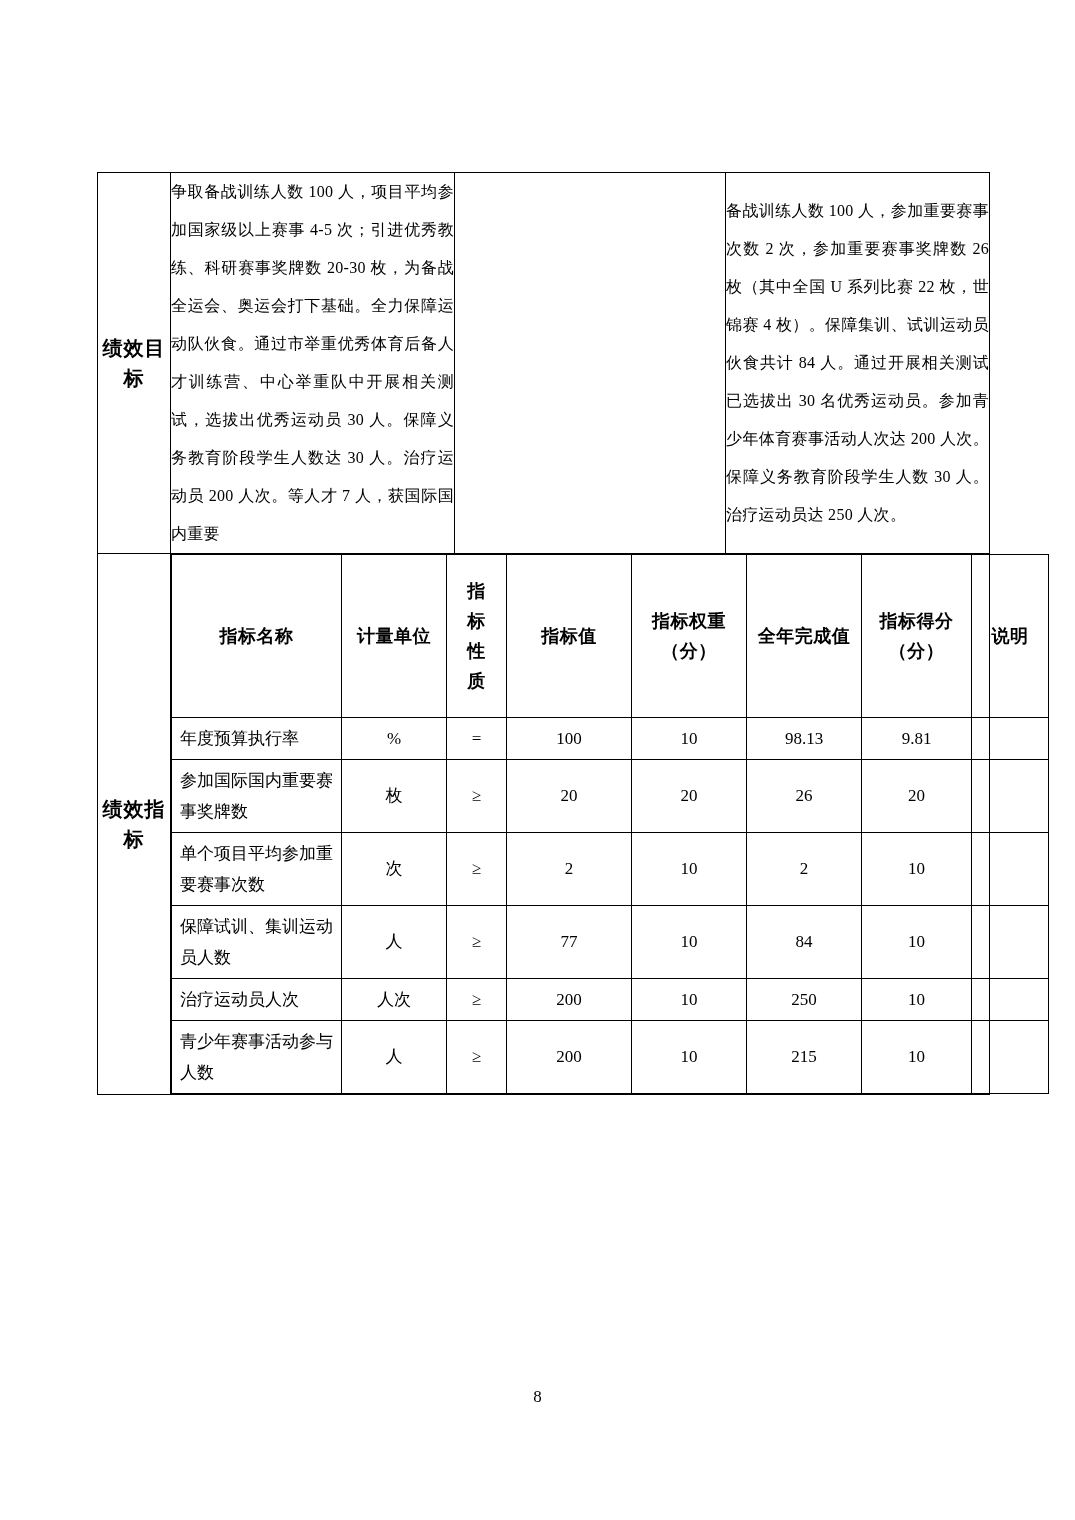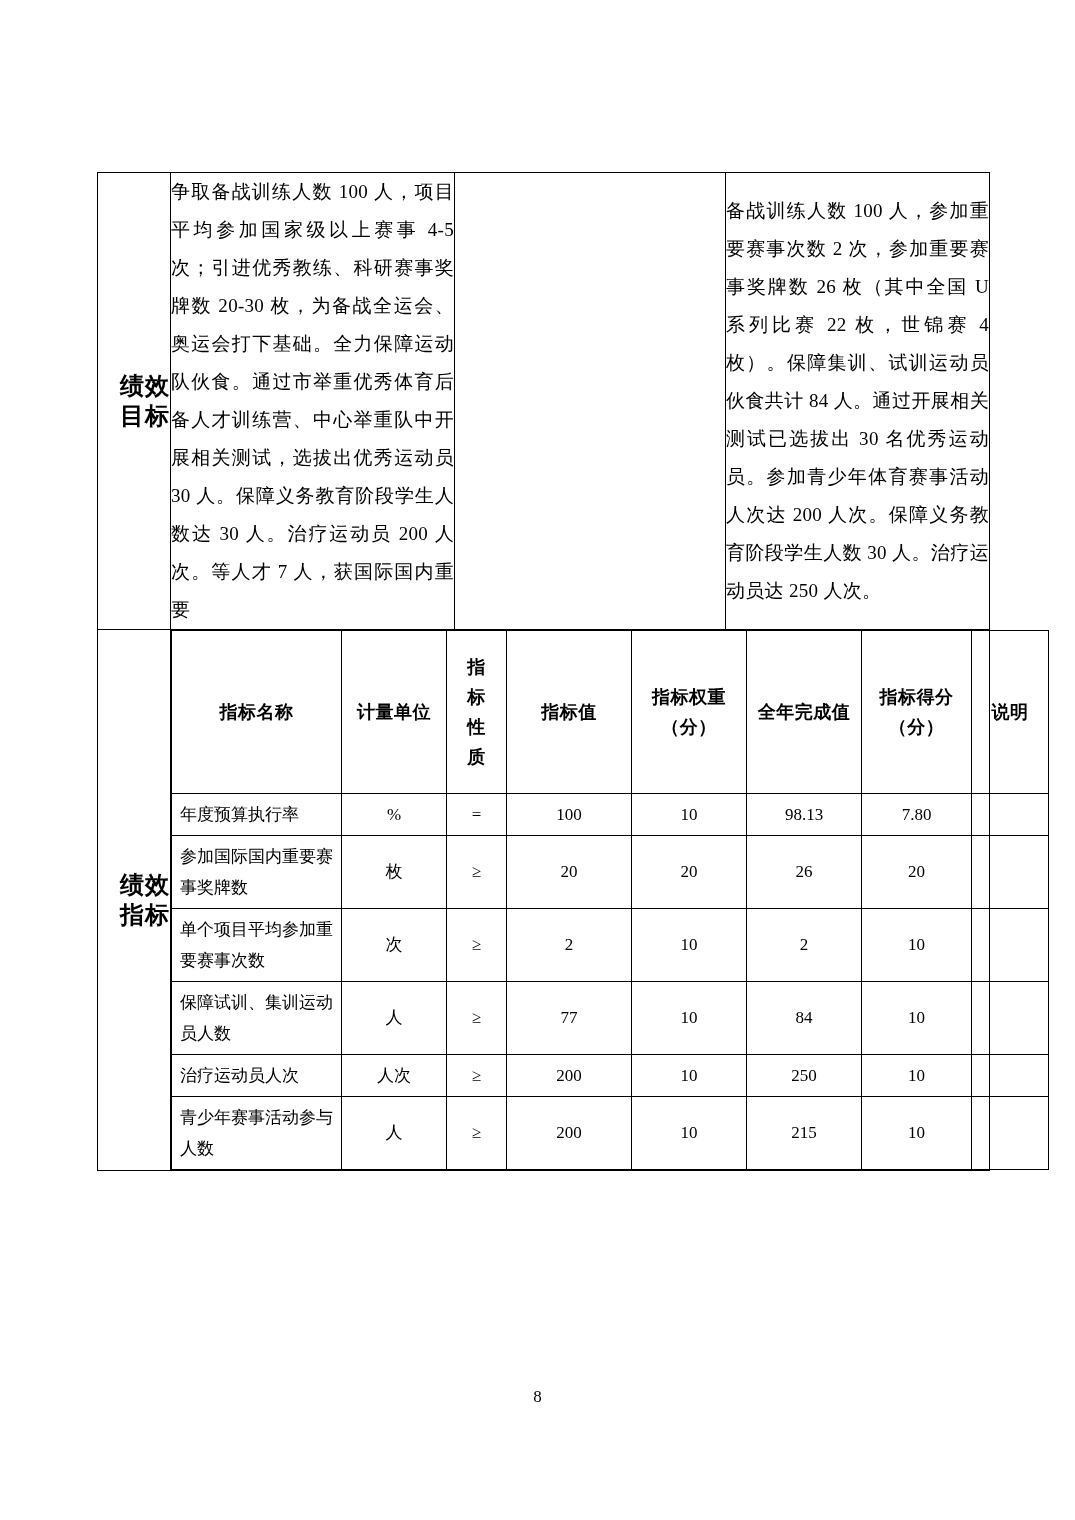--- a/index.html
+++ b/index.html
@@ -32,28 +32,28 @@
     table-layout: fixed;
     width: 890px;
   }
   table.main td, table.main th {
     border: 1px solid #000;
     vertical-align: middle;
     padding: 0;
   }
   .label-cell {
     width: 72px;
-    text-align: right;
+    text-align: center;
     font-weight: bold;
-    font-size: 24px;
+    font-size: 20px;
     line-height: 30px;
     letter-spacing: 1px;
   }
   .goal-text {
-    font-size: 19px;
+    font-size: 16px;
     line-height: 38px;
     padding: 12px 10px 16px 12px;
     text-align: justify;
     letter-spacing: 0.3px;
   }
   .goal-mid { }
   .goal-right {
   }
   
   table.ind {
@@ -164,21 +164,21 @@
               <td class="head">说明</td>
             </tr>
 
             <tr>
               <td class="name">年度预算执行率</td>
               <td>%</td>
               <td>=</td>
               <td>100</td>
               <td>10</td>
               <td>98.13</td>
-              <td>7.80</td>
+              <td>9.81</td>
               <td></td>
             </tr>
             <tr>
               <td class="name">参加国际国内重要赛事奖牌数</td>
               <td>枚</td>
               <td>≥</td>
               <td>20</td>
               <td>20</td>
               <td>26</td>
               <td>20</td>

